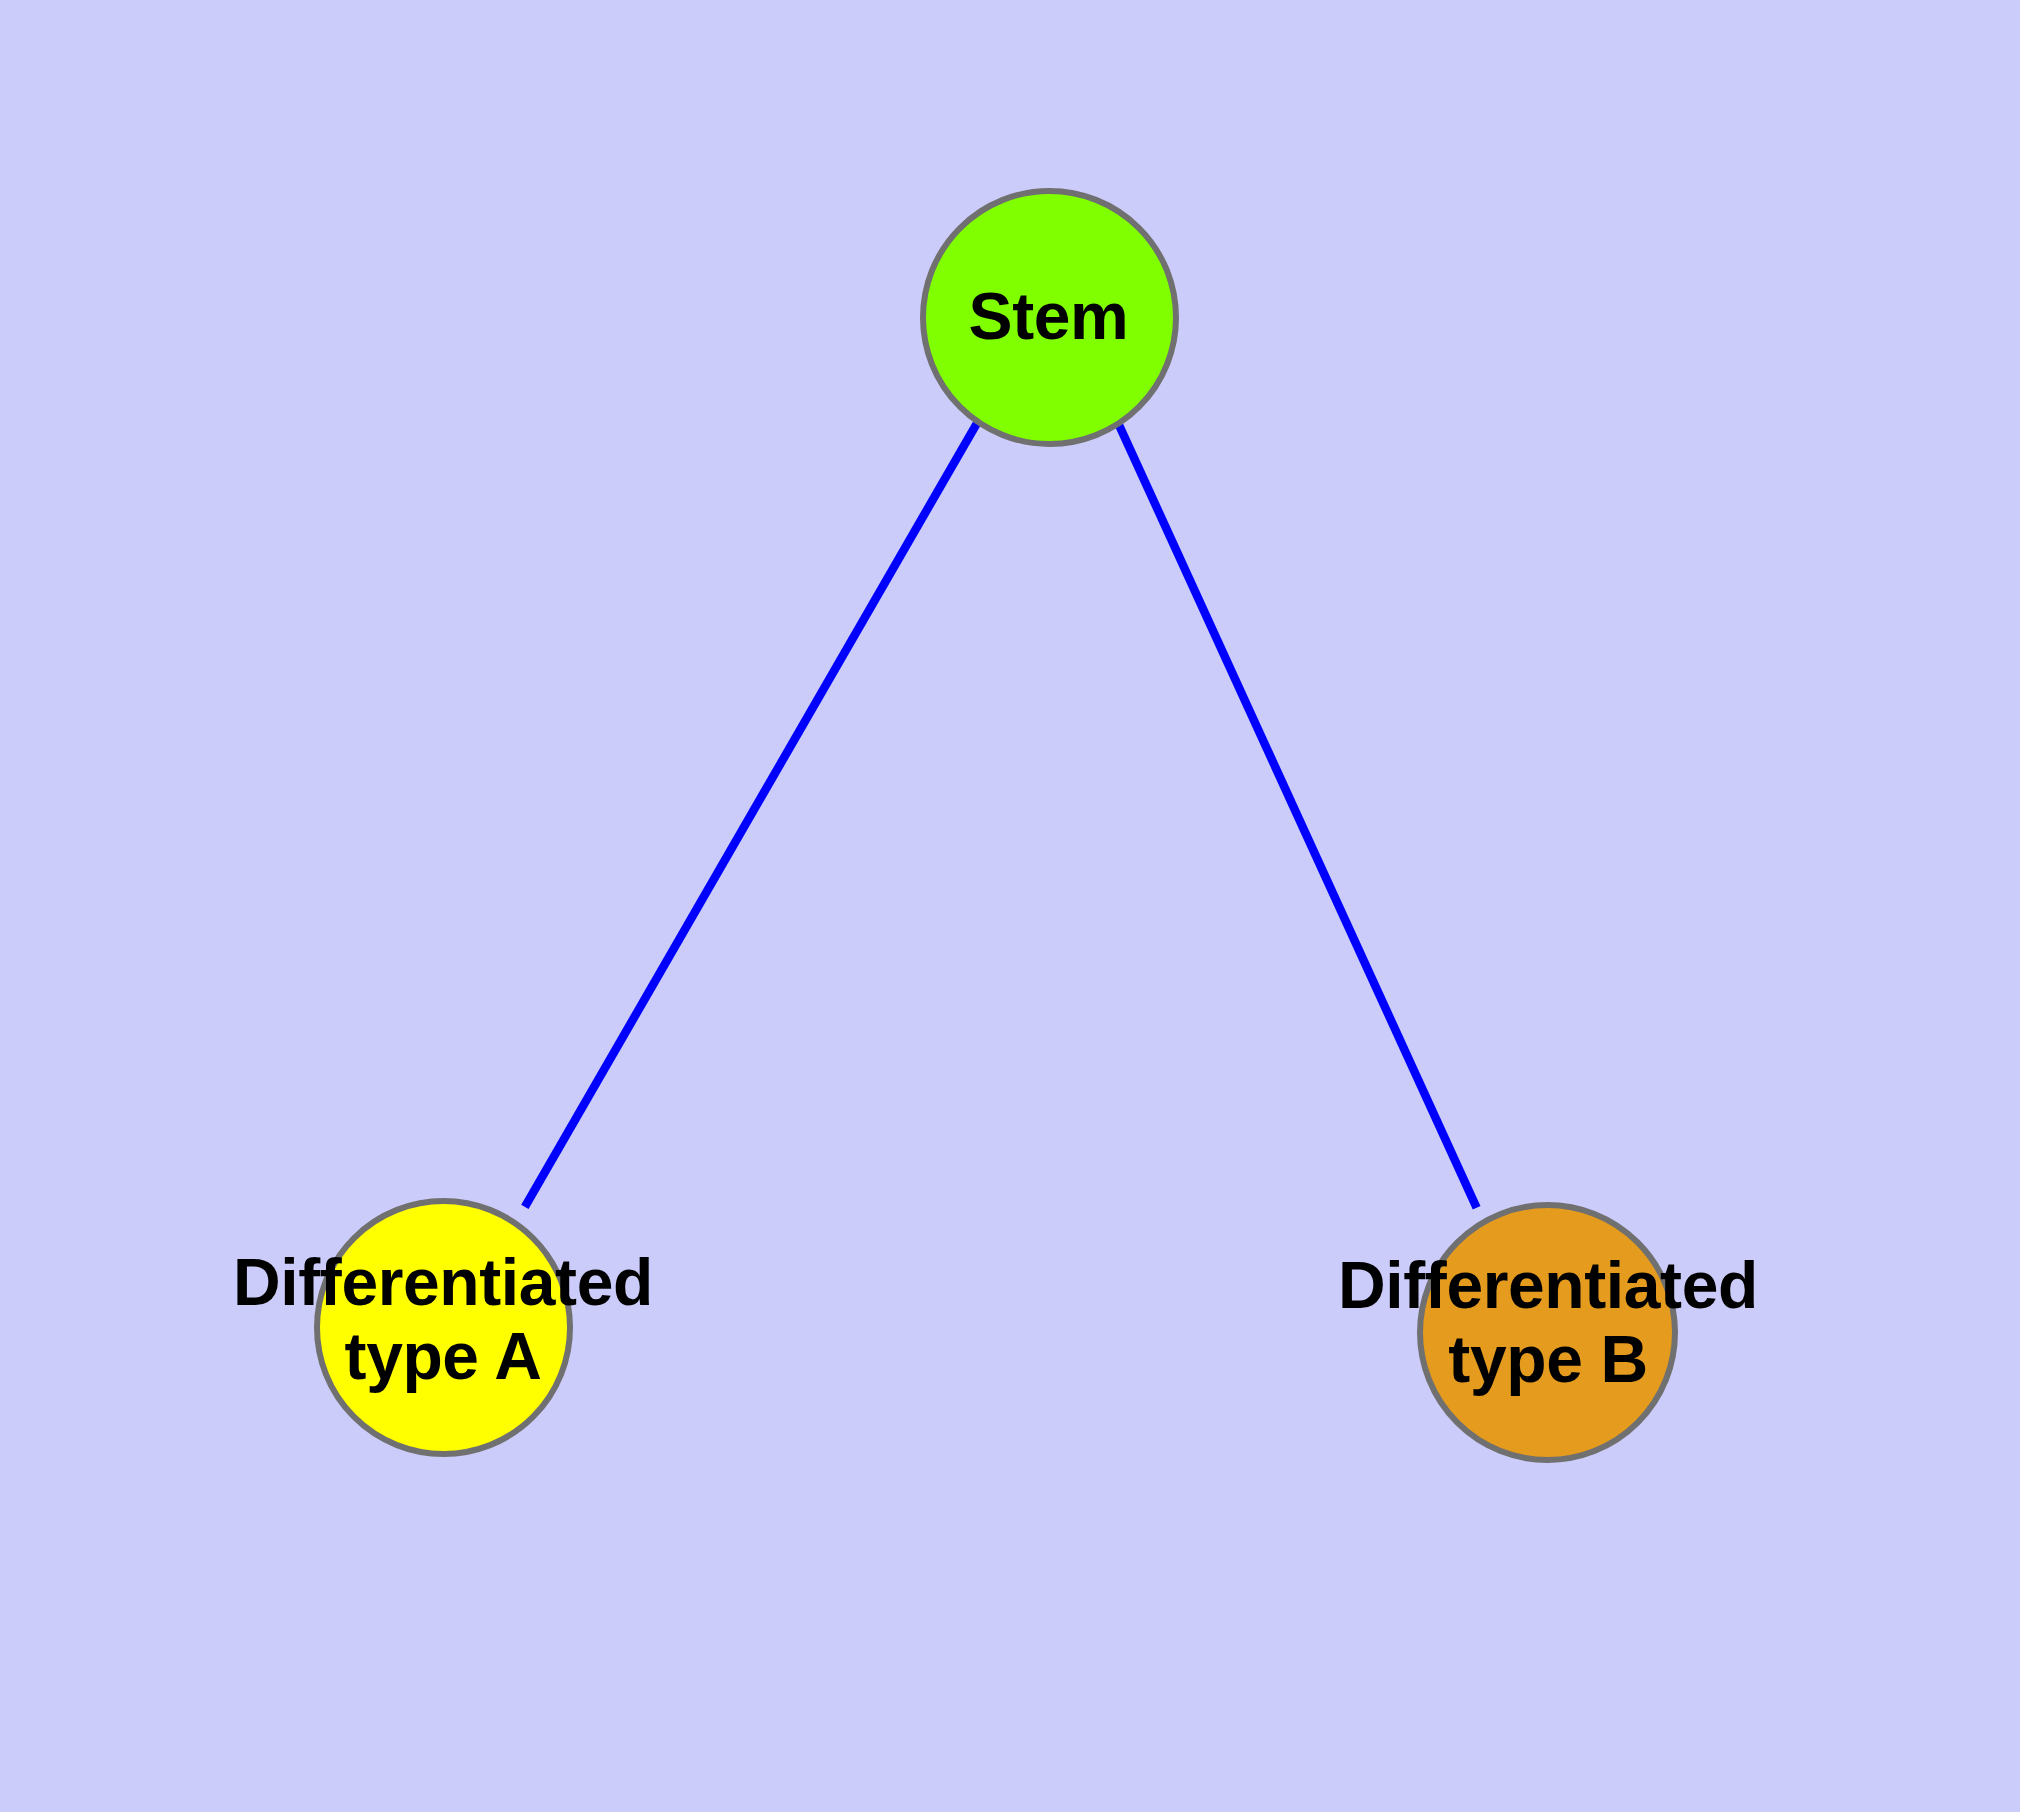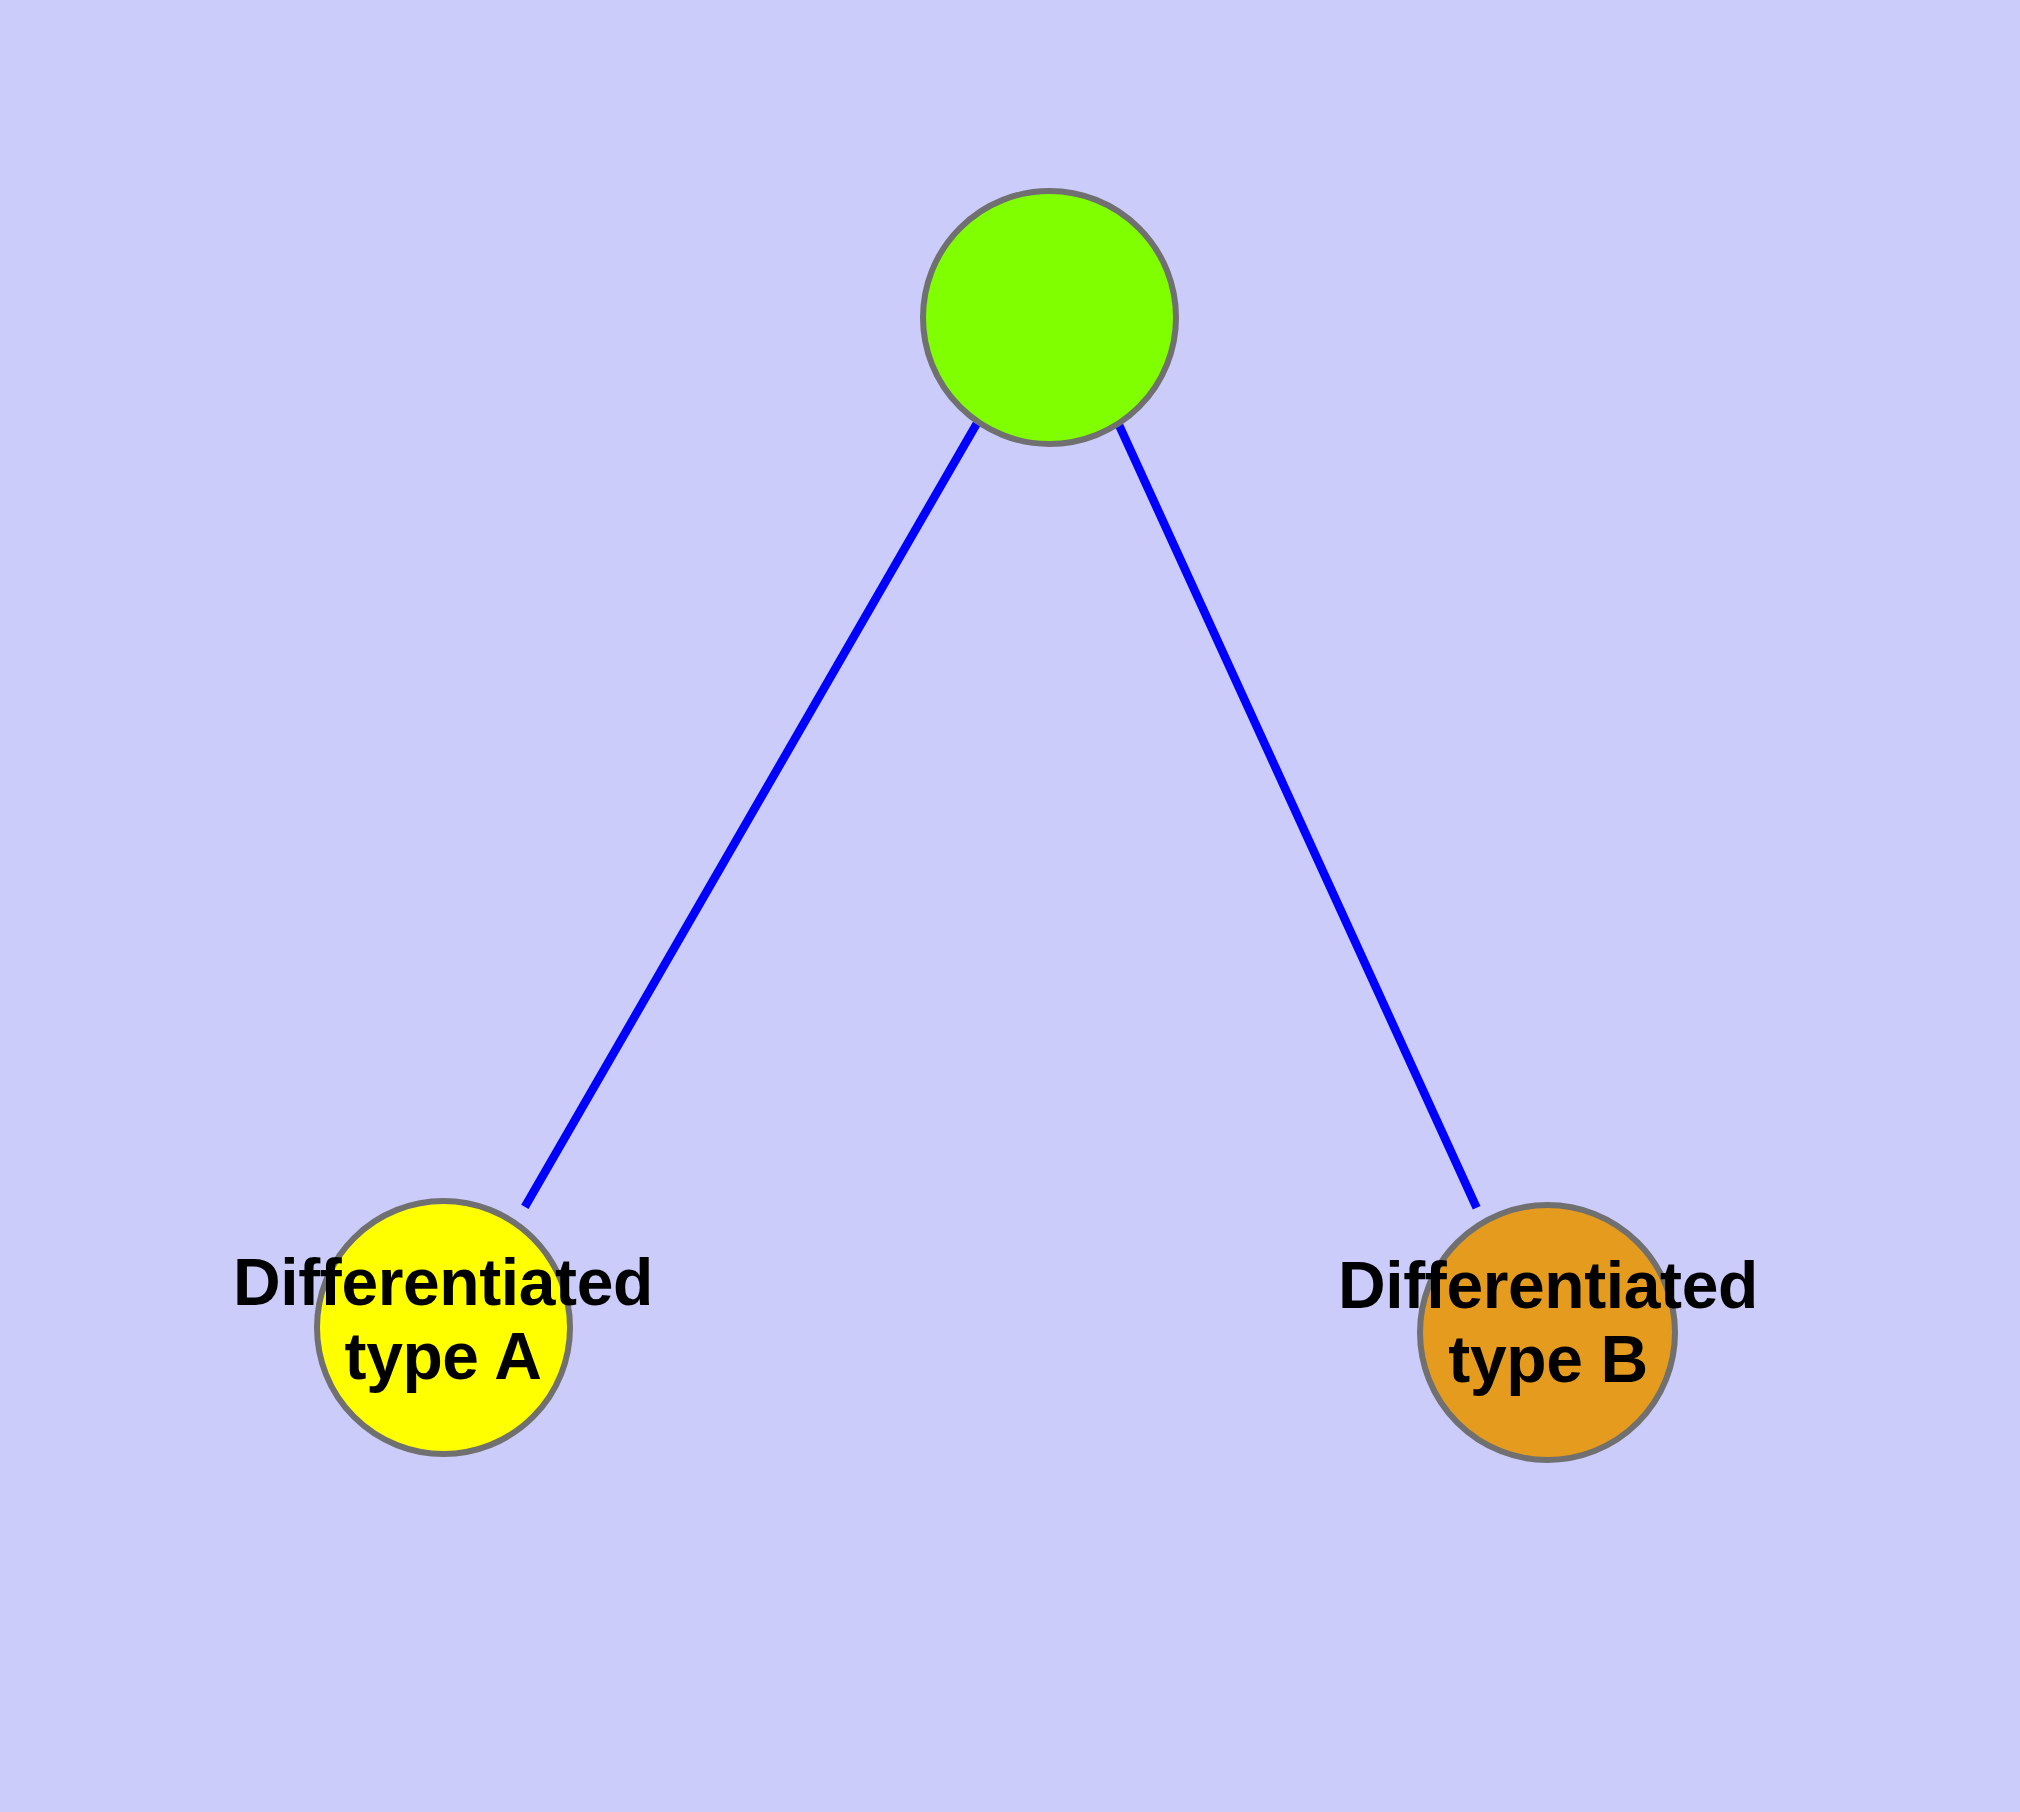--- a/index.html
+++ b/index.html
@@ -82,20 +82,21 @@
 <body>
 
 <div id="stage" style="background: rgb(204, 204, 250); width: 2021px; height: 1812px;">
 
   <svg id="edge-layer" viewBox="0 0 2384 2138" xmlns="http://www.w3.org/2000/svg">
     <line stroke="#0000ff" stroke-width="10" stroke-linecap="butt" x1="1152" y1="500" x2="619" y2="1424"></line>
     <line stroke="#0000ff" stroke-width="10" stroke-linecap="butt" x1="1318" y1="497" x2="1742" y2="1425"></line>
   </svg>
 
   <div class="node" id="node-stem" style="background: rgb(128, 255, 0); border-color: rgb(112, 112, 112);"></div>
+  <div class="node-label" id="label-stem">Stem</div>
 
   <div class="node" id="node-diff-a" style="background: rgb(255, 255, 0); border-color: rgb(112, 112, 112);"></div>
   <div class="node-label" id="label-diff-a">Differentiated
 type A</div>
 
   <div class="node" id="node-diff-b" style="background: rgb(228, 155, 30); border-color: rgb(112, 112, 112);"></div>
   <div class="node-label" id="label-diff-b">Differentiated
 type B</div>
 
 </div>

